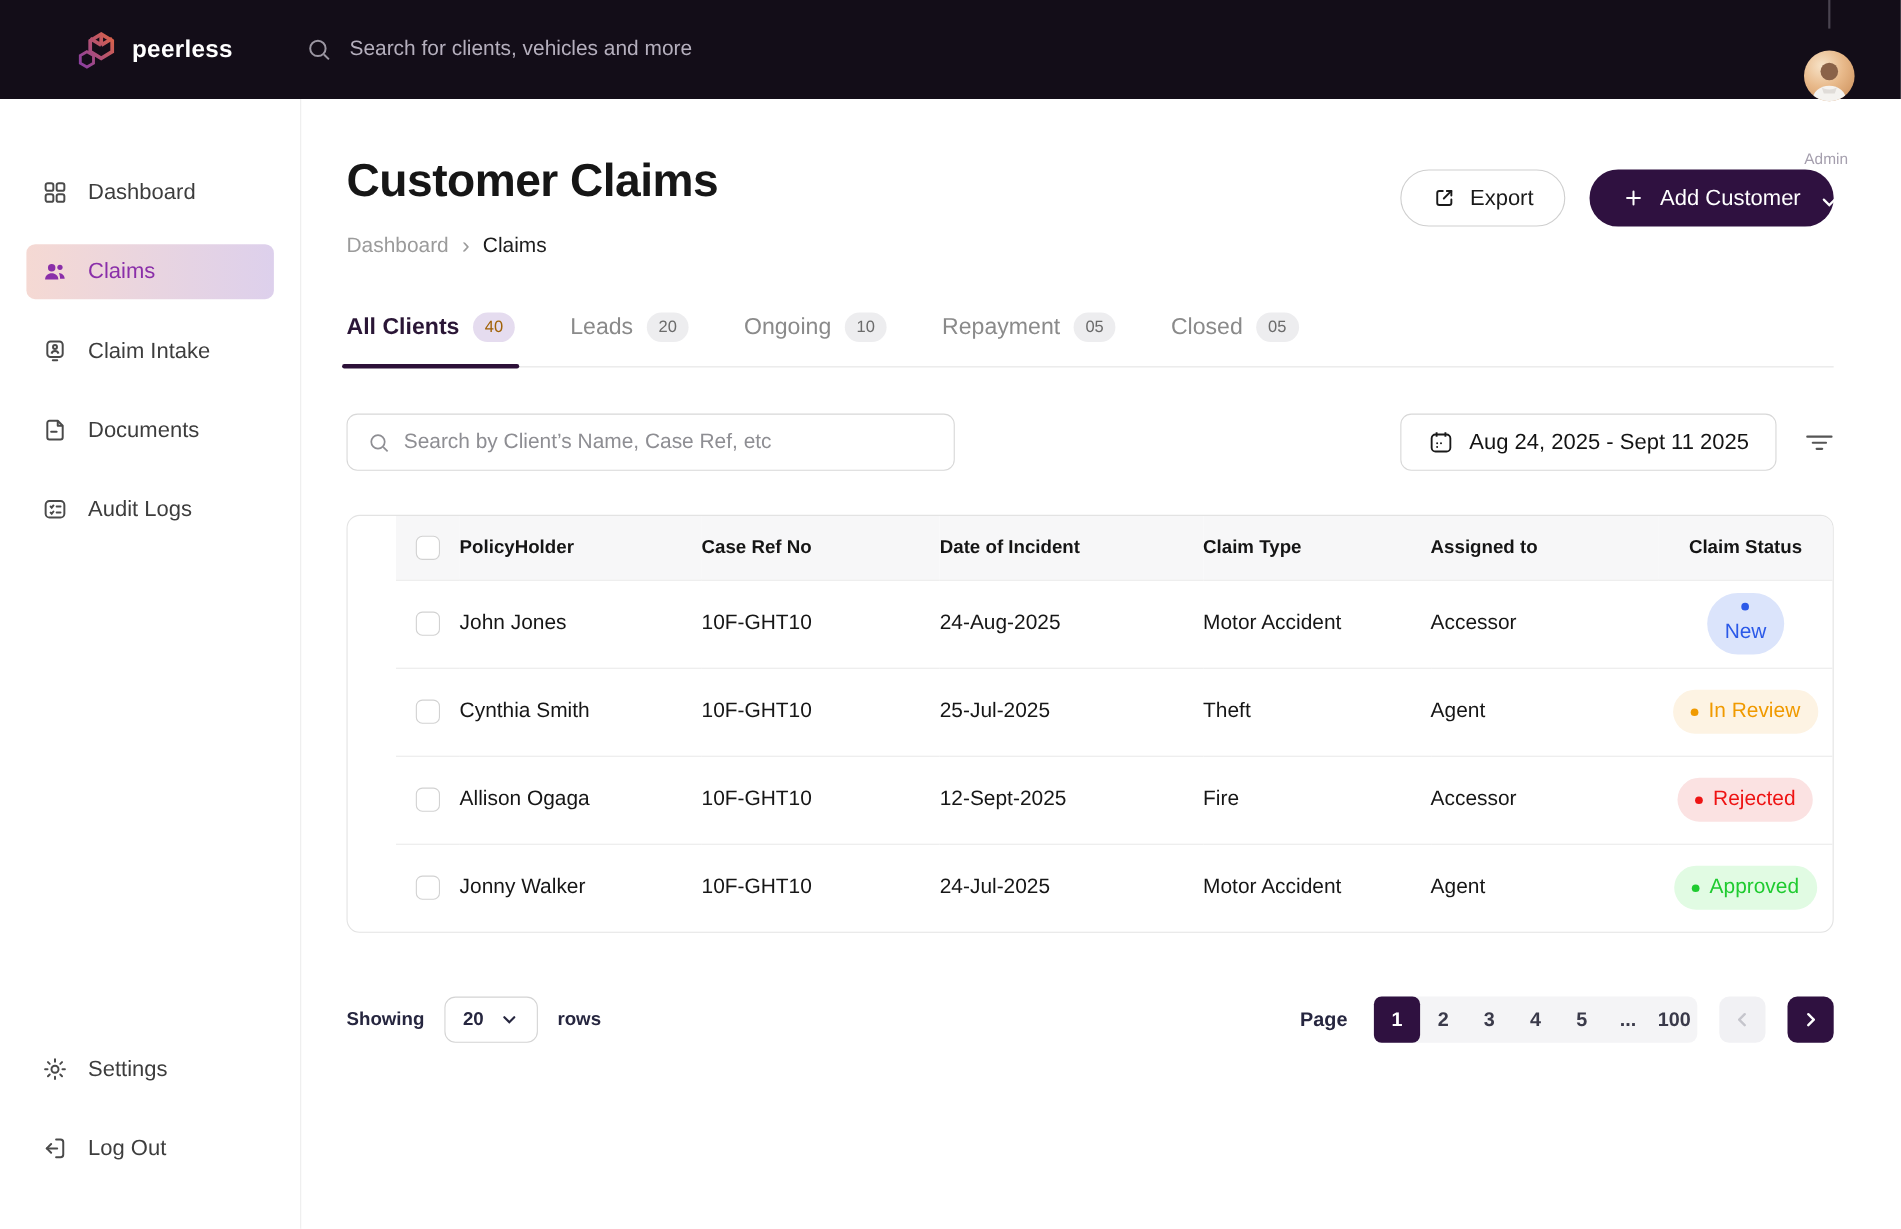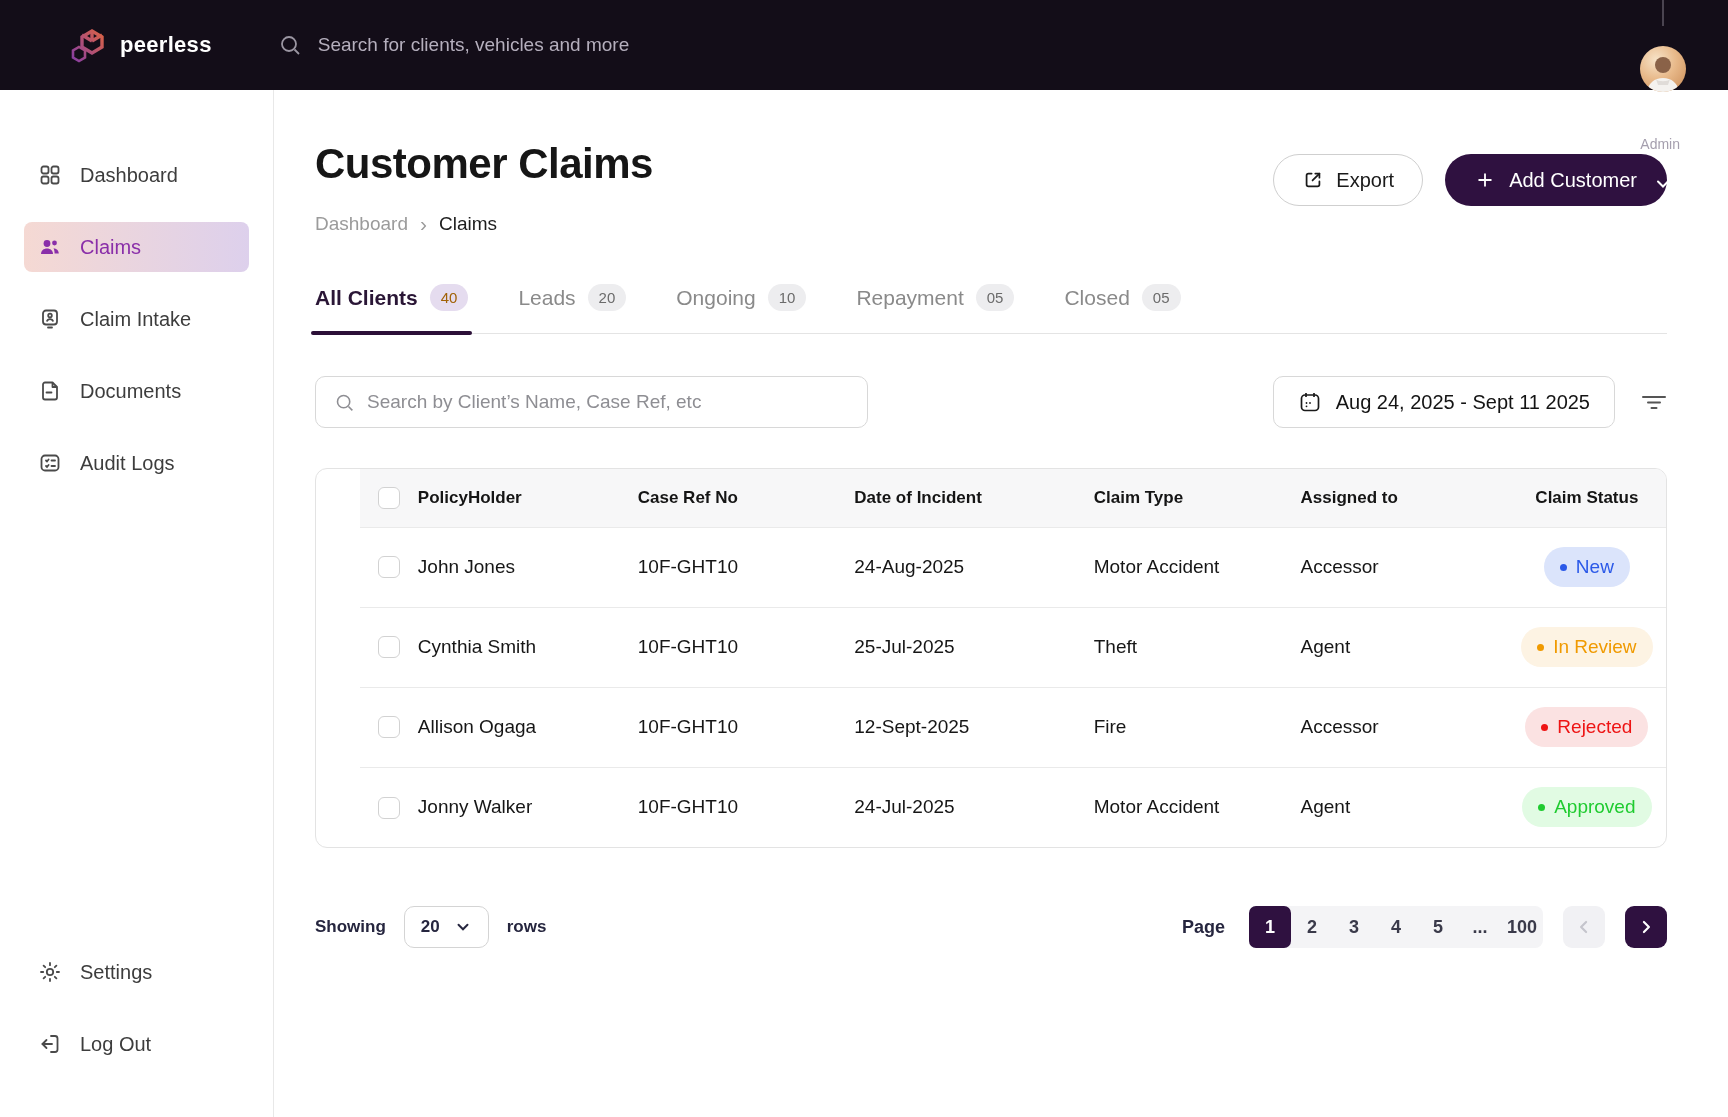--- a/index.html
+++ b/index.html
@@ -382,21 +382,21 @@
         </tr>
       </thead>
       <tbody>
         <tr>
           <td class="col-check"><span class="checkbox"></span></td>
           <td>John Jones</td>
           <td>10F-GHT10</td>
           <td>24-Aug-2025</td>
           <td>Motor Accident</td>
           <td>Accessor</td>
-          <td class="col-status"><span class="badge" style="color: rgb(43, 89, 232); background-color: rgb(219, 228, 251);">
+          <td class="col-status"><span class="badge" style="color: rgb(43, 89, 232); background-color: rgb(219, 228, 251); flex-direction: column;">
                 <span class="dot"></span>
                 <span>New</span>
               </span></td>
         </tr>
         <tr>
           <td class="col-check"><span class="checkbox"></span></td>
           <td>Cynthia Smith</td>
           <td>10F-GHT10</td>
           <td>25-Jul-2025</td>
           <td>Theft</td>

